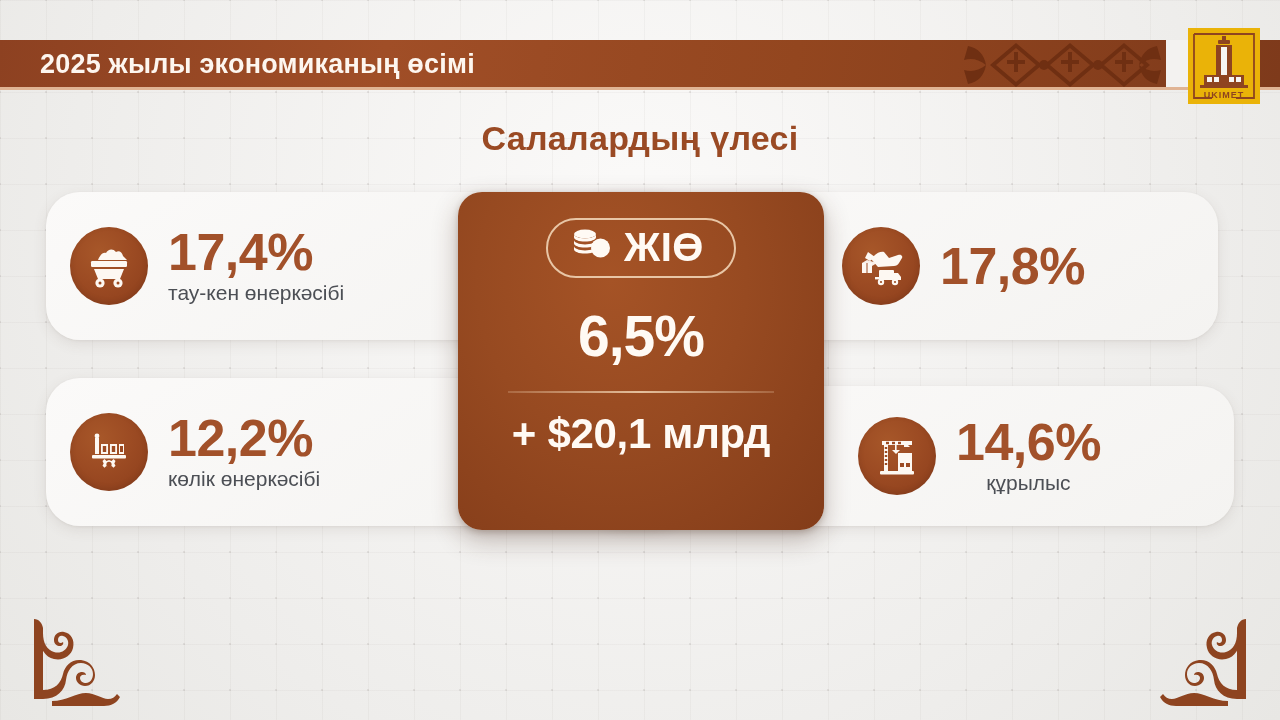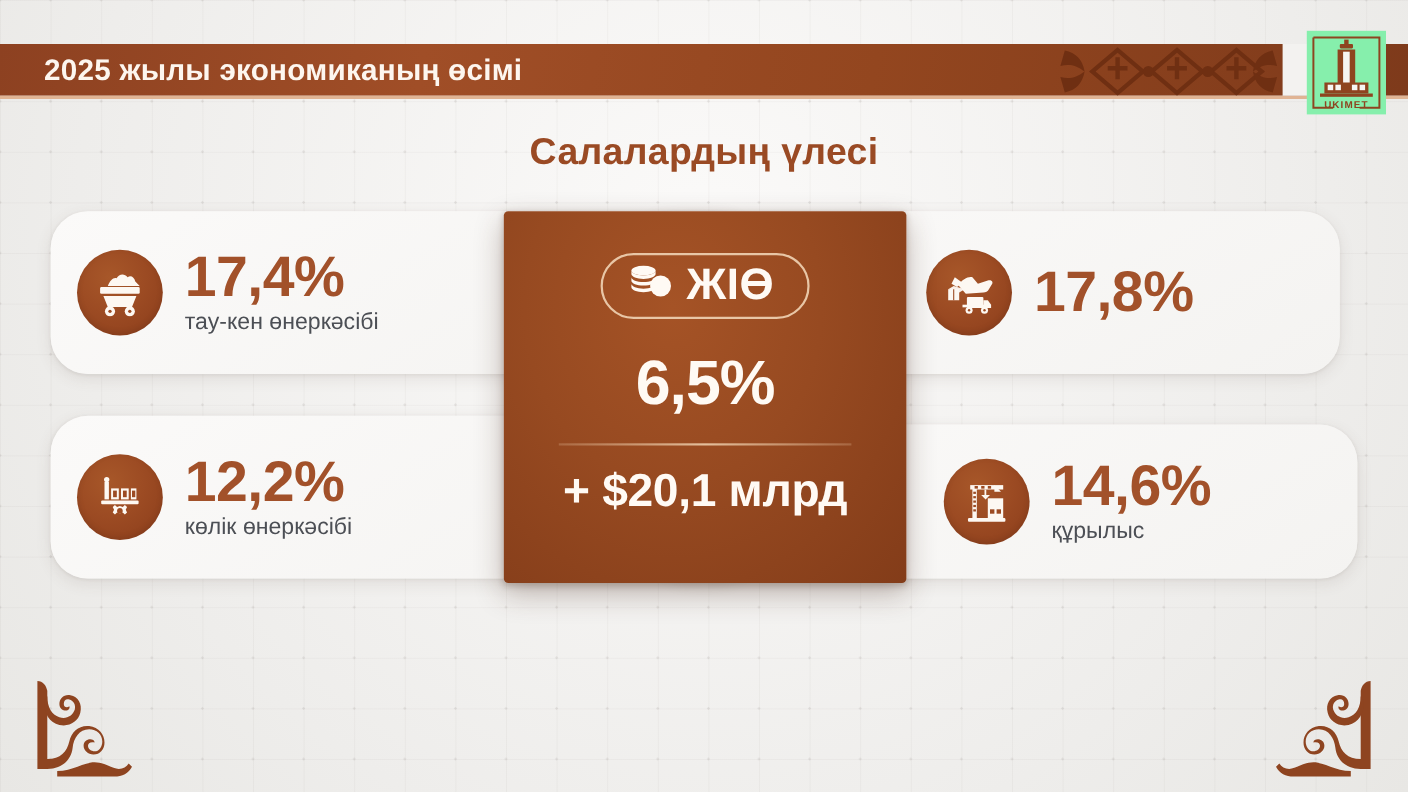--- a/index.html
+++ b/index.html
@@ -47,41 +47,41 @@
     overflow:hidden;
   }
   #header-notch{
     position:absolute; right:62px; top:0; width:52px; height:50px;
     background:#f3f2f0;
   }
 
   
   #logo{
     position:absolute; right:20px; top:28px; width:72px; height:76px;
-    background:#86efac;
+    background:#eab308;
   }
 
   
   #page-heading{
     position:absolute; left:0; top:119px; width:1280px; text-align:center;
     font-size:34px; font-weight:700; color:#9a4a24; letter-spacing:.3px;
   }
 
   
   .side-card{
     position:absolute;
     background:linear-gradient(150deg,#fbfaf9 0%,#f4f3f1 100%);
     border-radius:34px;
     box-shadow:0 4px 14px rgba(90,70,60,.10), 0 1px 3px rgba(90,70,60,.07);
     display:flex; align-items:center;
   }
   #card-mining   { left:46px;  top:192px; width:640px; height:148px; padding-left:24px; }
   #card-manufact { left:46px;  top:378px; width:640px; height:148px; padding-left:24px; }
   #card-logistics{ left:578px; top:192px; width:640px; height:148px; padding-left:264px; }
-  #card-construct{ left:594px; top:386px; width:640px; height:140px; padding-left:264px; }
+  #card-construct{ left:594px; top:386px; width:640px; height:140px; padding-left:264px;text-align:center; }
   #card-trade{
     left:462px; top:450px; width:356px; height:222px;
     border-radius:34px;
     background:linear-gradient(150deg,#fbfaf9 0%,#f3f2f0 100%);
     box-shadow:0 4px 16px rgba(90,70,60,.12);
     display:flex; align-items:flex-end; justify-content:center;
     padding-bottom:28px;
   }
 
   .icon-circle{
@@ -97,26 +97,26 @@
     letter-spacing:-.5px;
   }
   .sub{
     font-size:21px; color:#4c4f55; line-height:1.18; margin-top:3px;
     white-space:pre-line;
   }
 
   
   #card-gdp{
     position:absolute; left:458px; top:192px; width:366px; height:338px;
-    border-radius:4px;
+    border-radius:24px;
     background:radial-gradient(ellipse at 42% 26%, #a55326 0%, #974a21 45%, #833c19 100%);
     box-shadow:0 10px 26px rgba(70,40,25,.30), 0 2px 6px rgba(70,40,25,.22);
     z-index:5;
     display:flex; flex-direction:column; align-items:center;
-    padding-top:38px;
+    padding-top:26px;
   }
   #gdp-badge{
     display:flex; align-items:center; gap:12px;
     border:2px solid #e8c6a6; border-radius:40px;
     padding:7px 30px 9px 24px;
   }
   #gdp-badge-label{
     font-size:40px; font-weight:700; color:#fffaf4; letter-spacing:.5px;
     line-height:1;
   }

